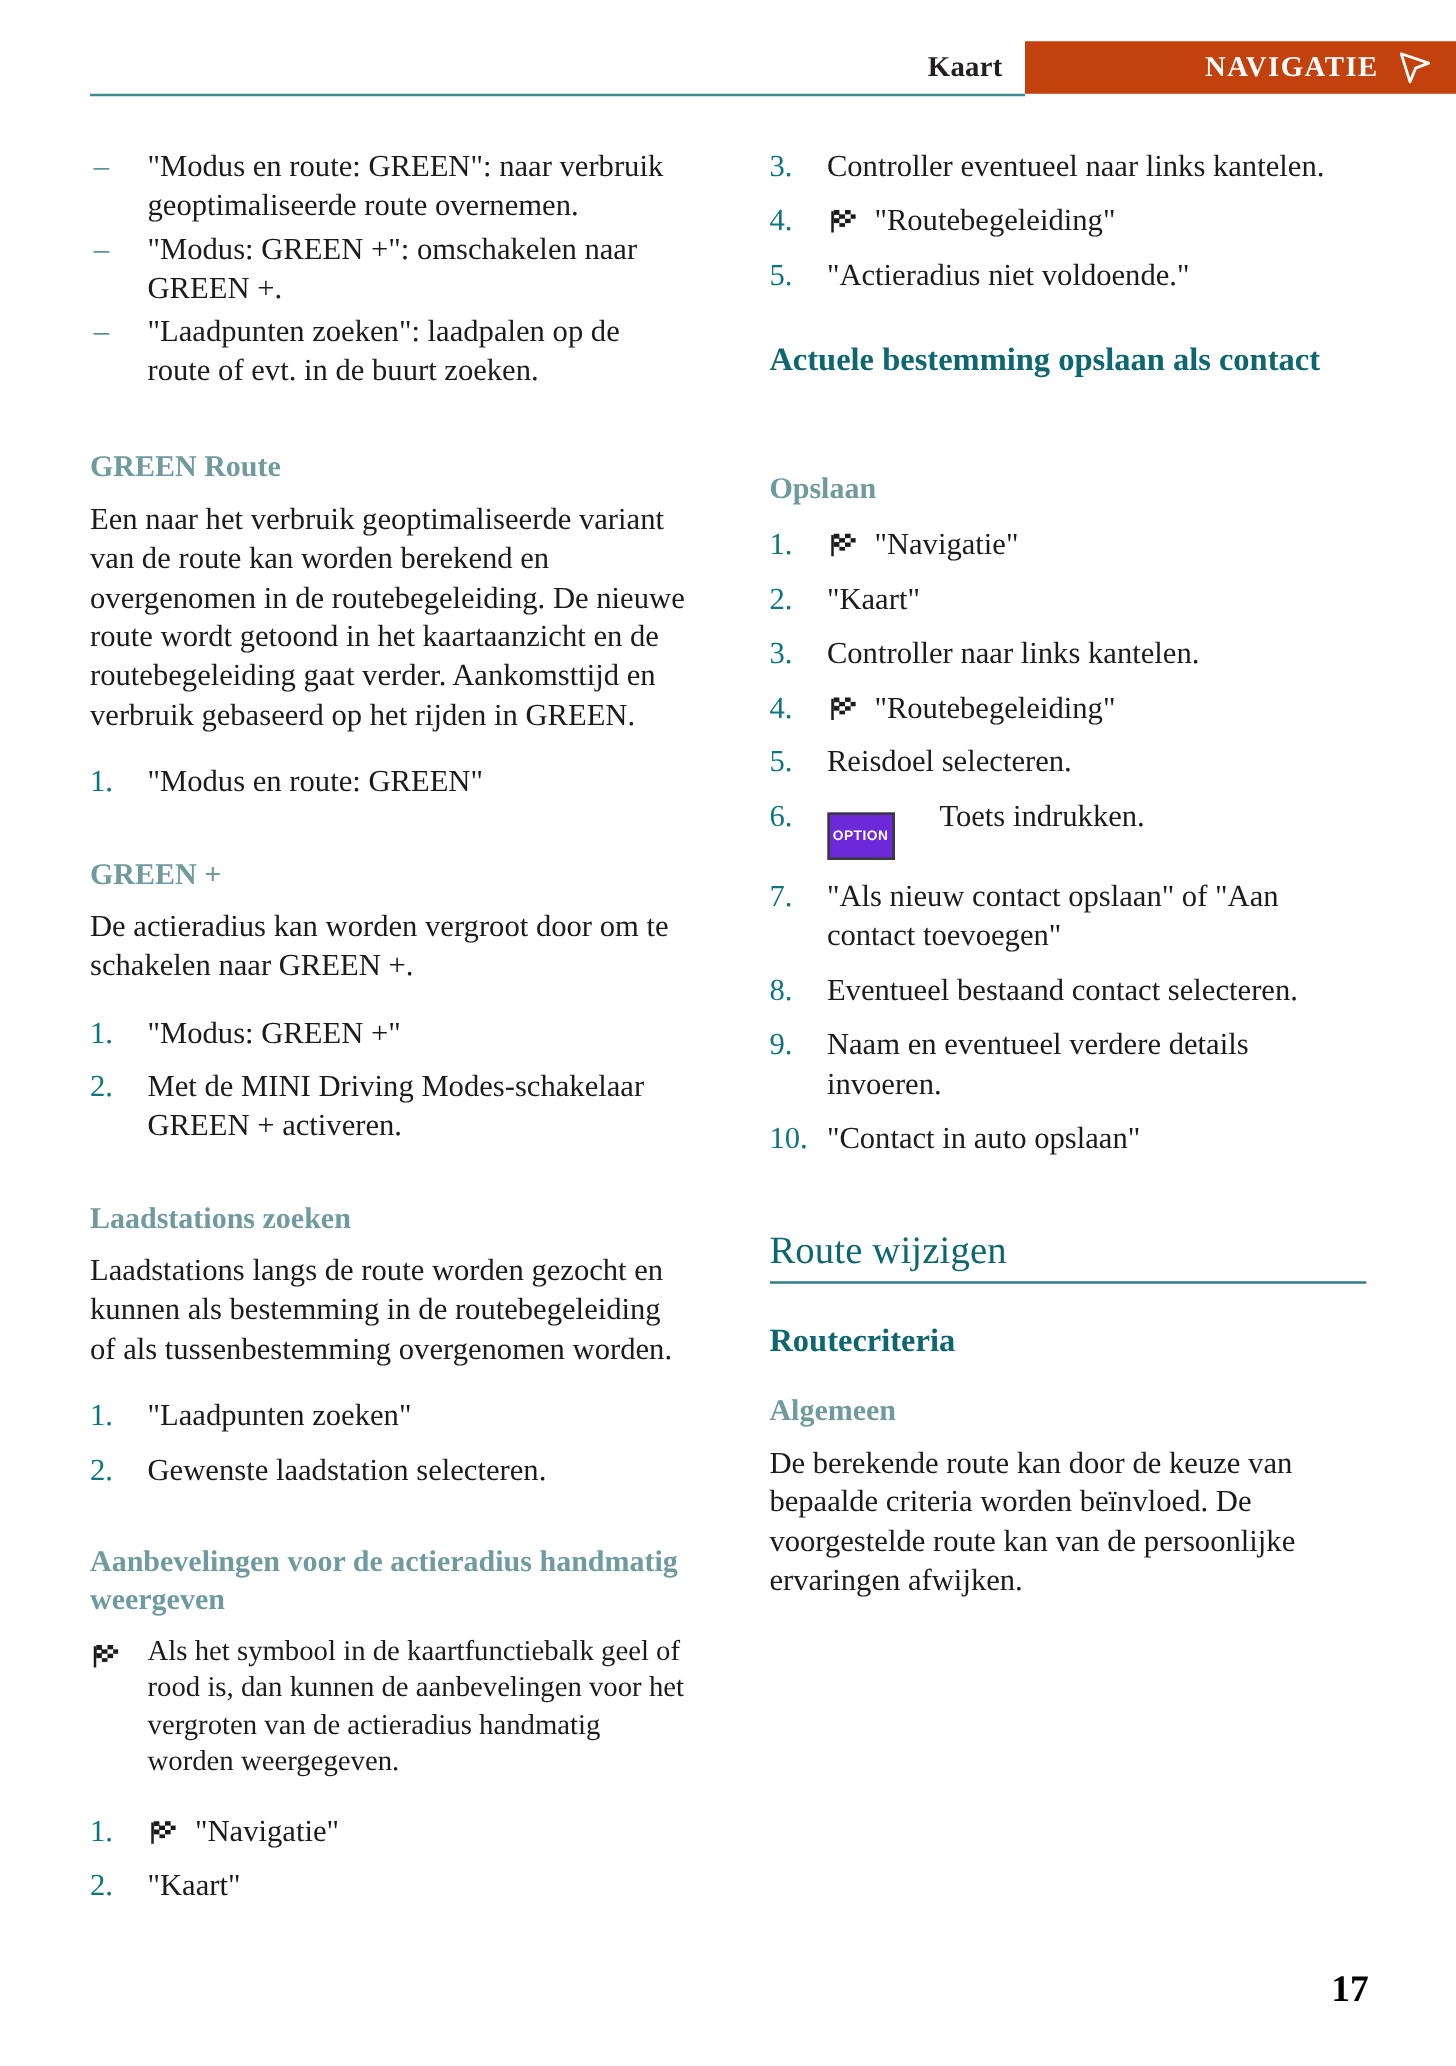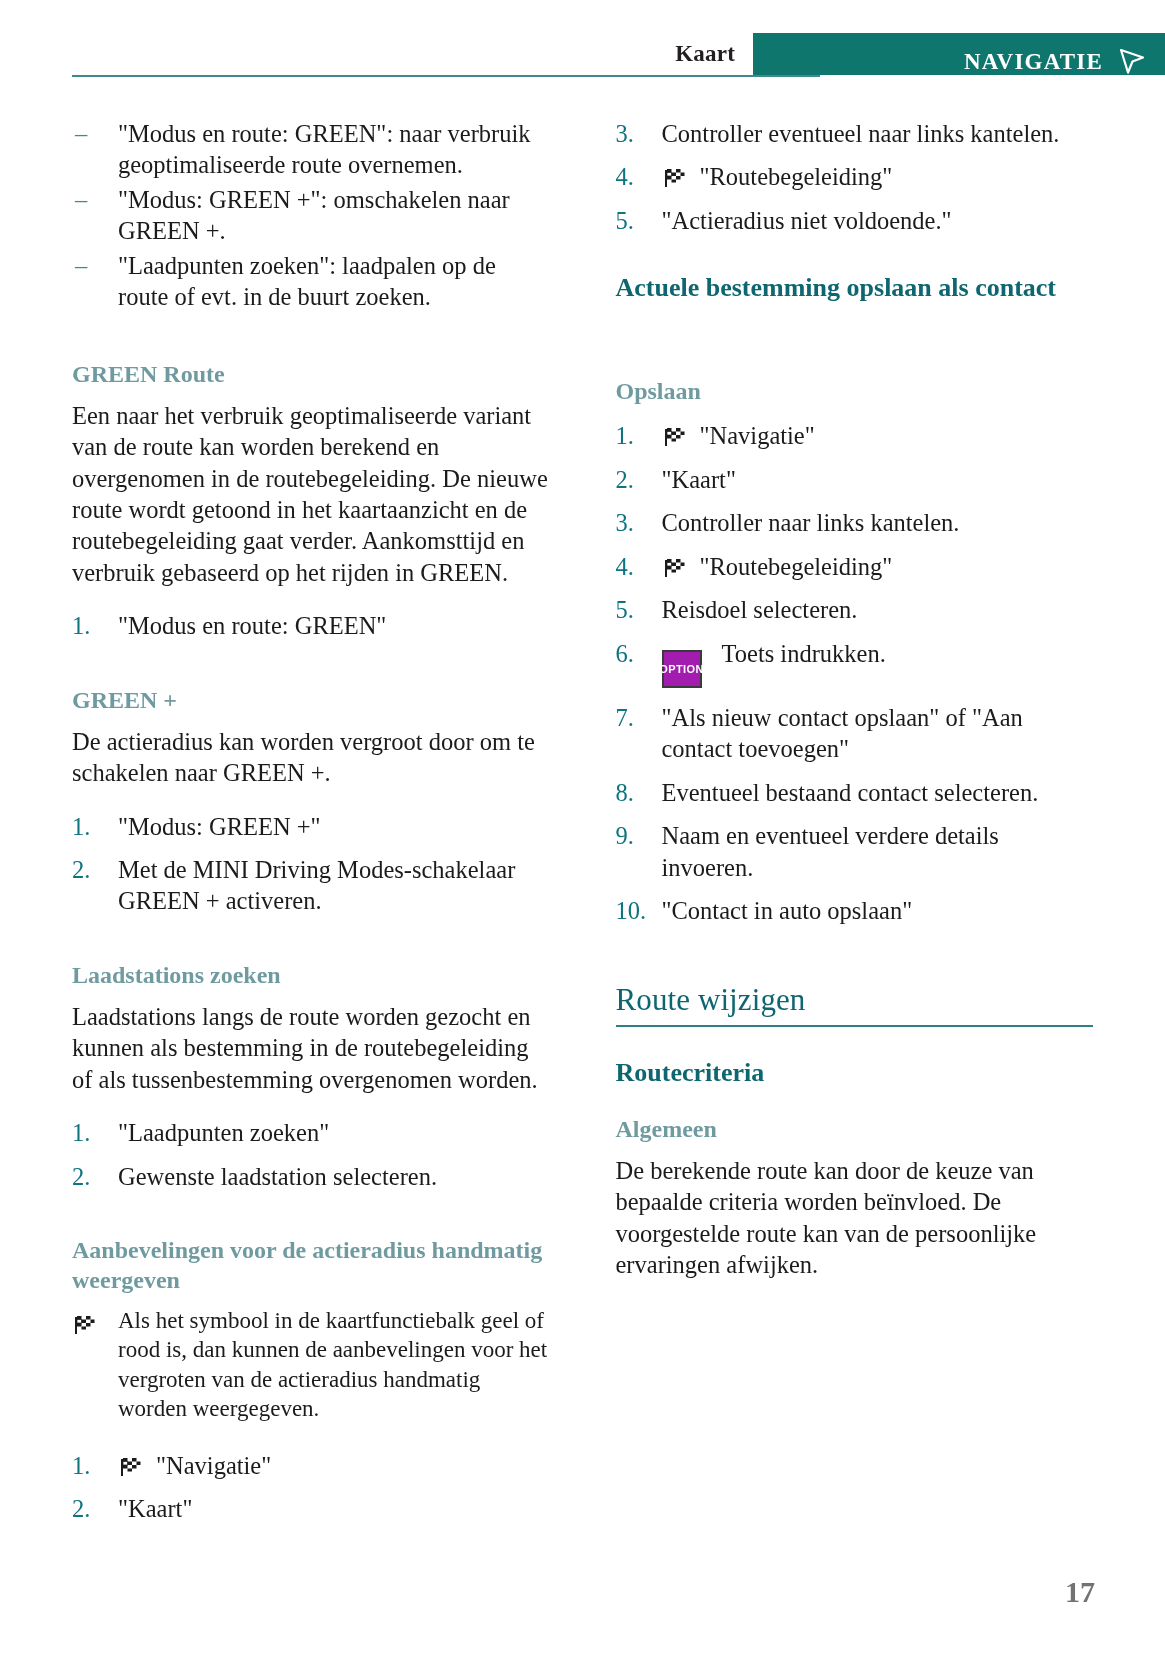--- a/index.html
+++ b/index.html
@@ -32,26 +32,26 @@
   .header-section {
     display: flex;
     align-items: center;
     padding: 0 18px 0 0;
     font-size: 23px;
     font-weight: bold;
     color: #231f20;
     letter-spacing: 0.2px;
   }
   .header-chapter {
-    background: #0f766e;
+    background: #c2410c;
     color: #ffffff;
     display: flex;
-    align-items: flex-end;
+    align-items: center;
     justify-content: flex-end;
-    width: 412px;
+    width: 345px;
     padding-right: 20px;
     font-size: 23px;
     font-weight: bold;
     letter-spacing: 1.2px;
     box-sizing: border-box;
   }
   .header-chapter .chapter-label { margin-right: 16px; }
   .nav-arrow-icon {
     display: inline-block;
     width: 26px;
@@ -167,31 +167,31 @@
     height: 21px;
     vertical-align: -3px;
     margin-right: 10px;
   }
   .flag-icon.lead { margin-right: 14px; }
 
   .option-key {
     display: inline-flex;
     align-items: center;
     justify-content: center;
-    width: 40px;
+    width: 54px;
     height: 38px;
-    background: #a21caf;
+    background: #6d28d9;
     border: 2.5px solid #3a3a3a;
     color: #ffffff;
     font-family: "Liberation Sans", "DejaVu Sans", sans-serif;
     font-size: 11px;
     font-weight: bold;
     letter-spacing: 0.4px;
     vertical-align: -11px;
-    margin-right: 20px;
+    margin-right: 36px;
     box-sizing: border-box;
   }
 
   .icon-para {
     display: flex;
     font-size: 23px;
     line-height: 1.285;
   }
   .icon-para .flag-wrap {
     flex: 0 0 auto;
@@ -199,21 +199,21 @@
     padding-top: 4px;
   }
 
   
   .page-number {
     position: absolute;
     right: 70px;
     bottom: 44px;
     font-size: 30px;
     font-weight: bold;
-    color: #737373;
+    color: #000000;
     font-family: "Liberation Serif", "DejaVu Serif", serif;
   }
 </style>
 </head>
 <body>
 
 <div class="page">
 
   <div class="header">
     <div class="header-section">Kaart</div>

